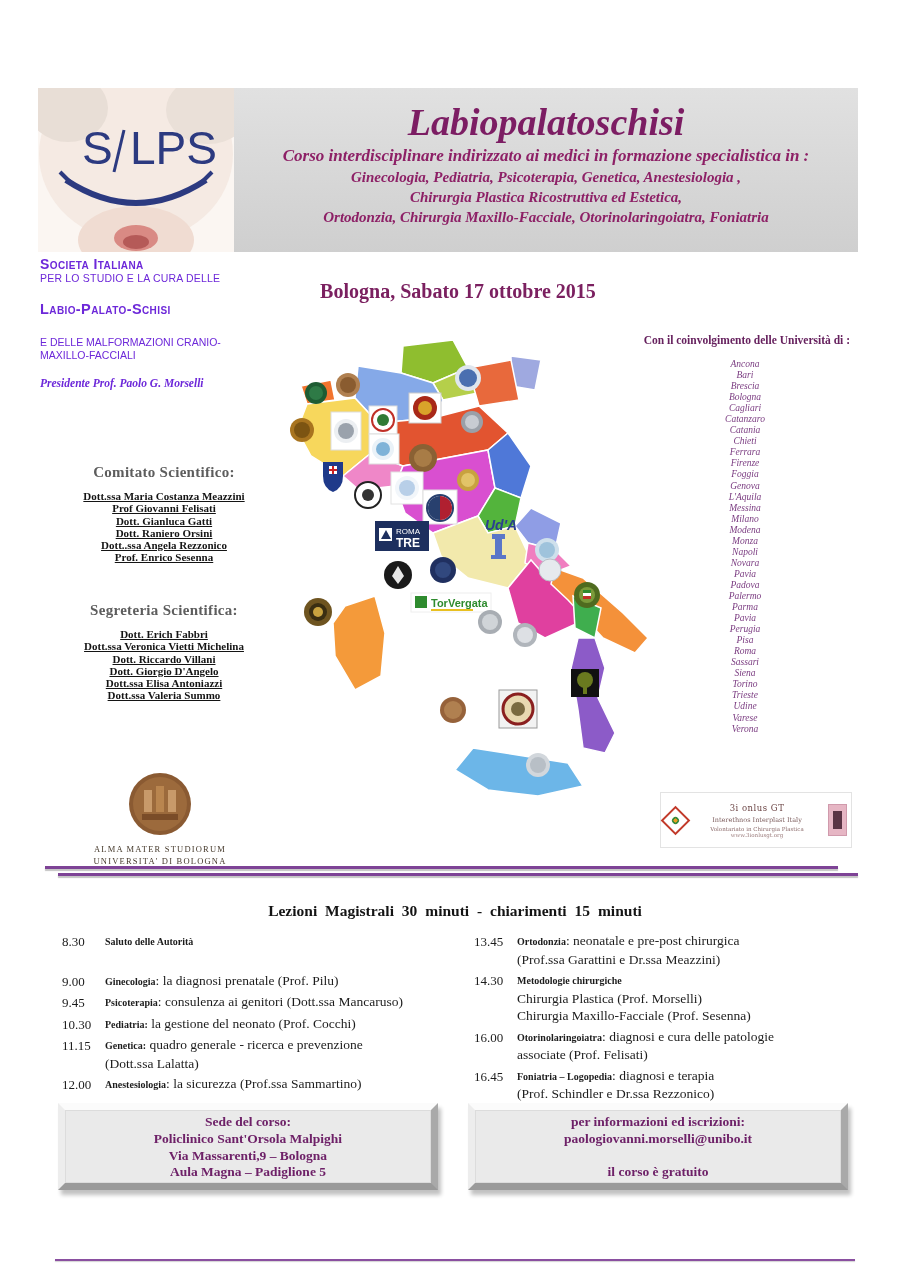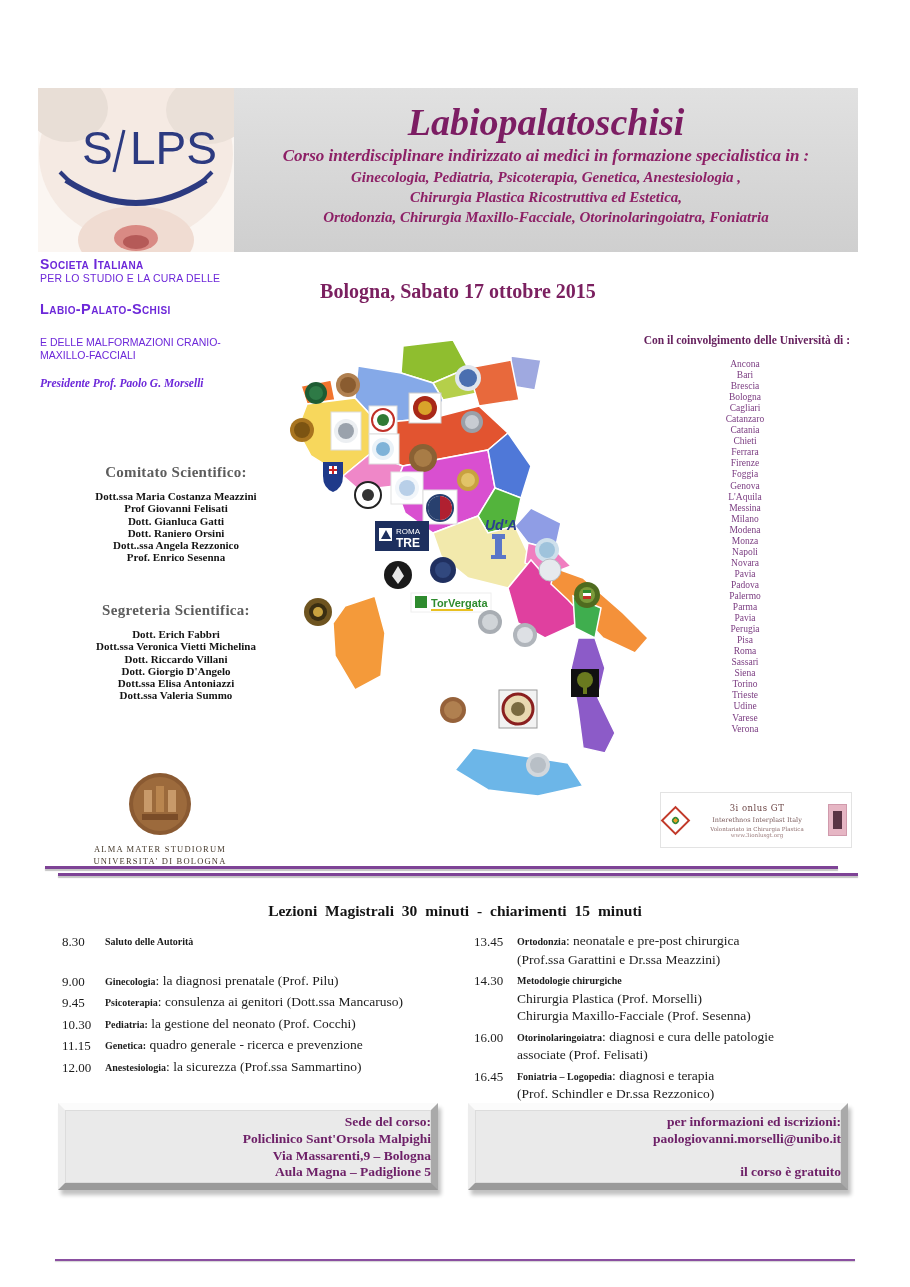--- a/index.html
+++ b/index.html
@@ -18,38 +18,38 @@
 
   
   .society{left:40px;top:256px;width:240px;text-align:left;
            font-family:"Liberation Sans",sans-serif;color:#6d28d9;}
   .soc-caps{font-weight:bold;font-size:14px;font-variant:small-caps;letter-spacing:.4px;}
   .soc-line{font-size:10.5px;letter-spacing:.2px;}
   .soc-caps2{margin-top:17px;font-weight:bold;font-size:14.5px;font-variant:small-caps;letter-spacing:.4px;}
   .soc-mal{margin-top:19px;font-size:10.5px;line-height:13px;}
   .president{margin-top:15px;font-family:"Liberation Serif",serif;font-weight:bold;font-style:italic;font-size:11.5px;}
 
-  .comm-block{width:240px;left:56px;text-align:center;}
+  .comm-block{width:240px;left:44px;text-align:center;}
   .comm-title{font-size:15px;font-weight:bold;color:#5d5d5d;letter-spacing:.3px;}
   .comm-names{margin-top:9px;}
-  .comm-name{font-size:11px;font-weight:bold;line-height:12.3px;color:#141414;}
+  .comm-name{font-size:11px;font-weight:bold;line-height:12.3px;color:#141414;text-decoration:underline;}
 
   .alma{left:60px;top:772px;width:200px;text-align:center;}
   .alma-caption{font-size:8.5px;letter-spacing:1.2px;color:#463a2c;line-height:11.5px;margin-top:4px;}
 
   
   .date-heading{left:283px;top:280px;width:350px;text-align:center;
                 font-size:20px;font-weight:bold;color:#7b2060;}
   .map-wrap{left:283px;top:338px;width:370px;height:465px;}
 
   
   .universities{left:640px;top:334px;width:210px;text-align:center;}
   .uni-title{font-size:11.5px;font-weight:bold;color:#66215e;text-align:right;}
   .uni-cities{margin-top:13px;}
-  .uni-city{font-size:9.5px;line-height:11.05px;color:#7a3b80;}
+  .uni-city{font-size:9.5px;line-height:11.05px;color:#7a3b80;font-style:italic;}
 
   
   .partners{left:660px;top:792px;width:192px;height:56px;background:#ffffff;border:1px solid #e3e3e3;
             display:flex;align-items:center;justify-content:space-between;padding:0 4px;box-sizing:border-box;}
   .diamond{width:17px;height:17px;transform:rotate(45deg);border:2px solid #c23a2a;background:#fff;
            display:flex;align-items:center;justify-content:center;flex:0 0 auto;}
   .diamond-core{width:7px;height:7px;border-radius:50%;background:radial-gradient(circle,#e8a020 0 40%,#3a8a3a 41% 100%);}
   .p-text{flex:1 1 auto;text-align:center;font-family:"DejaVu Serif",serif;color:#7a5a5a;}
   .p-name{font-size:8.5px;color:#6b4444;letter-spacing:.5px;}
   .p-line{font-size:6.5px;margin-top:3px;}
@@ -71,21 +71,21 @@
   .sched-col.afternoon{left:472px;}
   .sched-row{position:relative;padding-left:45px;margin-bottom:3px;font-size:13.5px;line-height:17.5px;}
   .sched-time{position:absolute;left:2px;top:1px;font-size:13px;}
   .sched-topic{font-weight:bold;font-size:10px;}
   .morning .sched-row:first-of-type{margin-bottom:21px;}
 
   
   .bevel{position:absolute;top:1103px;width:380px;height:87px;box-sizing:border-box;
          background:#eaeaea;border:7px solid;border-color:#fbfbfb #a9a9a9 #9a9a9a #ededed;
          box-shadow:3px 5px 4px #c2c2c2, inset 0 0 0 1px #dcdcdc;
-         text-align:right;color:#6e2168;font-weight:bold;font-size:13.5px;line-height:16.8px;padding-top:4px;}
+         text-align:center;color:#6e2168;font-weight:bold;font-size:13.5px;line-height:16.8px;padding-top:4px;}
   .bevel.venue{left:58px;}
   .bevel.info{left:468px;}
   .bevel div{min-height:16.8px;}
 </style>
 </head>
 <body>
 
 <div class="page">
 
   <div class="abs logo-box">
@@ -372,20 +372,21 @@
       <div class="sched-row">
         <span class="sched-time">10.30</span>
         <span class="sched-topic">Pediatria:</span><span> la gestione del neonato (Prof. Cocchi)</span>
         
         
       </div>
 
       <div class="sched-row">
         <span class="sched-time">11.15</span>
         <span class="sched-topic">Genetica:</span><span> quadro generale - ricerca e prevenzione</span>
+        <div class="sched-cont">(Dott.ssa Lalatta)</div>
         
       </div>
 
       <div class="sched-row">
         <span class="sched-time">12.00</span>
         <span class="sched-topic">Anestesiologia</span><span>: la sicurezza (Prof.ssa Sammartino)</span>
         
         
       </div>
     </div>

